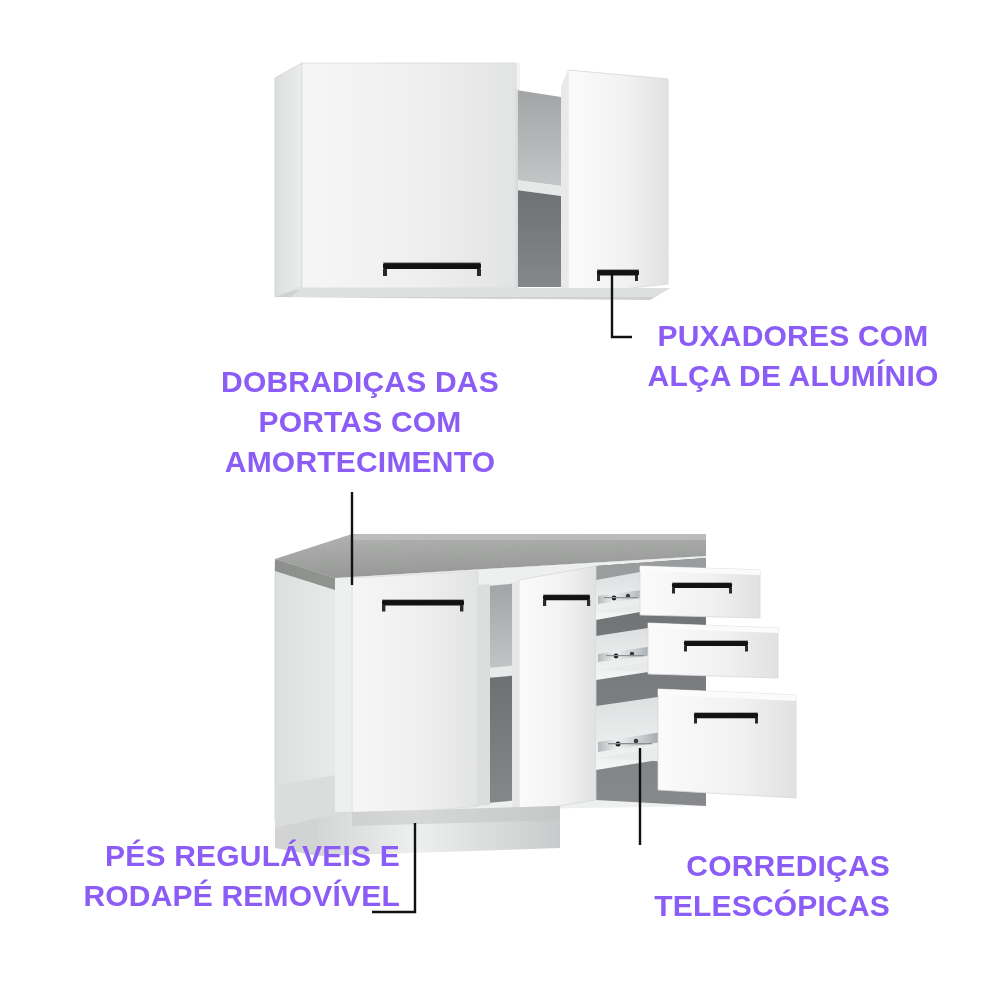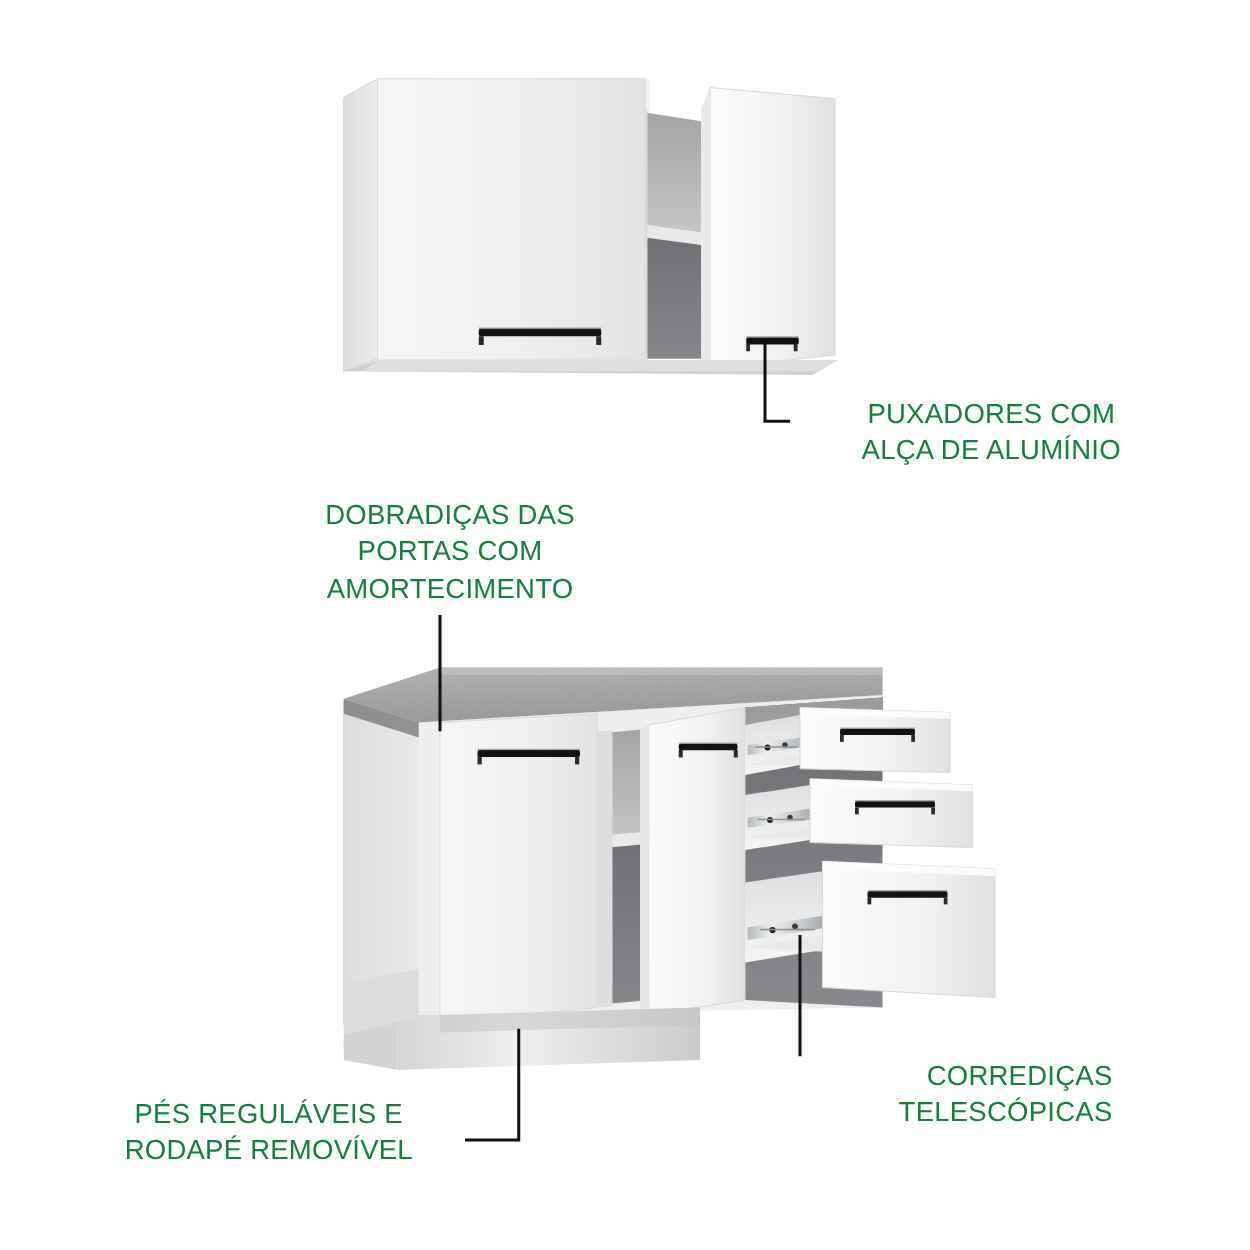--- a/index.html
+++ b/index.html
@@ -16,52 +16,52 @@
     font-family: "Liberation Sans", sans-serif;
   }
   #scene {
     position: absolute;
     inset: 0;
     width: 1000px;
     height: 1000px;
   }
   .callout {
     position: absolute;
-    color: #15803d;
+    color: #8b5cf6;
     font-family: "Liberation Sans", sans-serif;
-    font-size: 22px;
+    font-size: 30px;
     line-height: 1.33;
     letter-spacing: 0.2px;
     white-space: pre-line;
     text-align: center;
+    font-weight: bold;
   }
   .callout-handles {
     left: 598px;
     top: 316px;
     width: 390px;
     text-align: center;
   }
   .callout-hinges {
     left: 170px;
     top: 362px;
     width: 380px;
     text-align: center;
-    margin-top: 35px;
   }
   .callout-slides {
     left: 540px;
     top: 846px;
     width: 350px;
     text-align: right;
   }
   .callout-feet {
     left: 30px;
-    top: 876px;
+    top: 836px;
     width: 370px;
-    text-align: center;
+    text-align: right;
   }
 </style>
 </head>
 <body>
 
 <div id="page">
 
   <svg id="scene" viewBox="0 0 1000 1000">
     <defs>
       <linearGradient id="gDoorFront" x1="0" y1="0" x2="1" y2="0">

